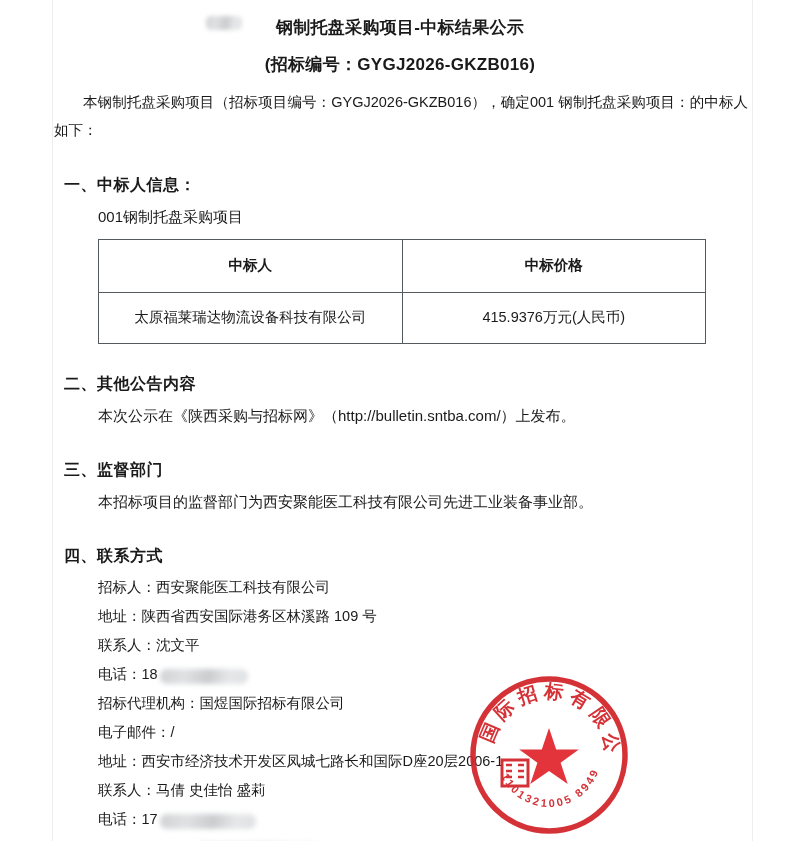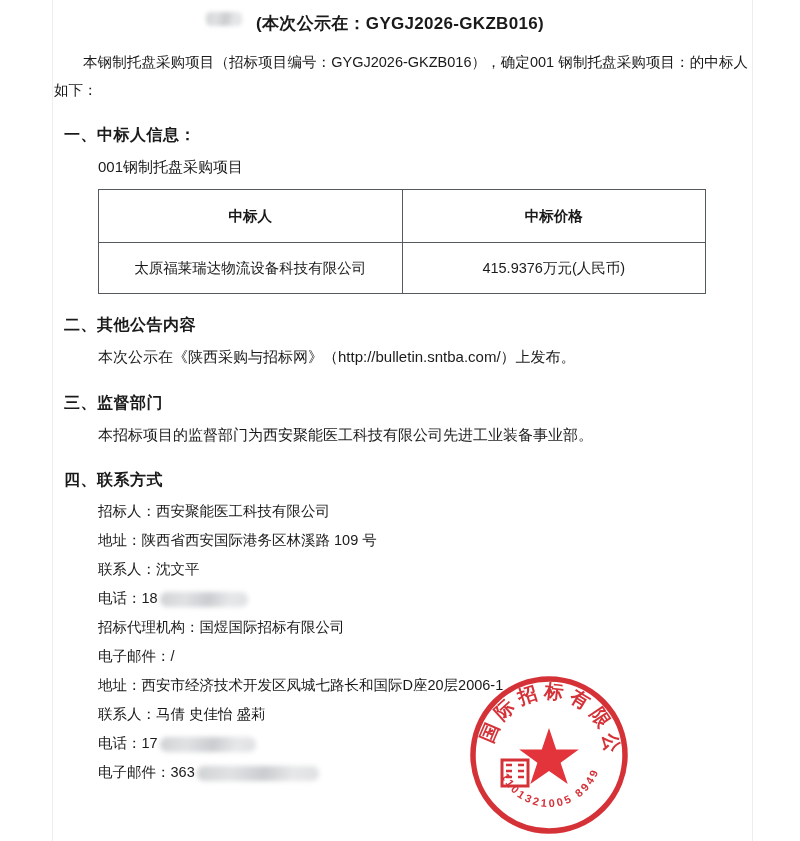--- a/index.html
+++ b/index.html
@@ -59,21 +59,21 @@
     line-height: 1.95;
     margin: 11px 0 0 0;
     padding: 0 2px 0 4px;
     text-align: justify;
     text-indent: 2em;
   }
 
   .section-heading {
     font-size: 16px;
     font-weight: bold;
-    margin: 21px 0 0 0;
+    margin: 30px 0 0 0;
     padding-left: 14px;
     letter-spacing: .5px;
     font-family: Liberation Mono, monospace;
   }
 
   .section-body {
     font-size: 15px;
     line-height: 1.95;
     margin: 6px 0 0 0;
     padding-left: 48px;
@@ -150,22 +150,23 @@
   }
 </style>
 </head>
 <body>
 
 <div class="page-edge left"></div>
 <div class="page-edge right"></div>
 
 <div class="page">
 
-
-  <h2 class="doc-subtitle">(本次公示在：GYGJ2026-GKZB016)</h2>
+  <h1 class="doc-title">钢制托盘采购项目-中标结果公示</h1>
+
+  <h2 class="doc-subtitle">(招标编号：GYGJ2026-GKZB016)</h2>
 
   <p class="intro">本钢制托盘采购项目（招标项目编号：GYGJ2026-GKZB016），确定001 钢制托盘采购项目：的中标人如下：</p>
 
   <h3 class="section-heading">一、中标人信息：</h3>
 
   <div class="section-body">001钢制托盘采购项目</div>
 
   <table class="award-table">
     <tbody>
       <tr>

